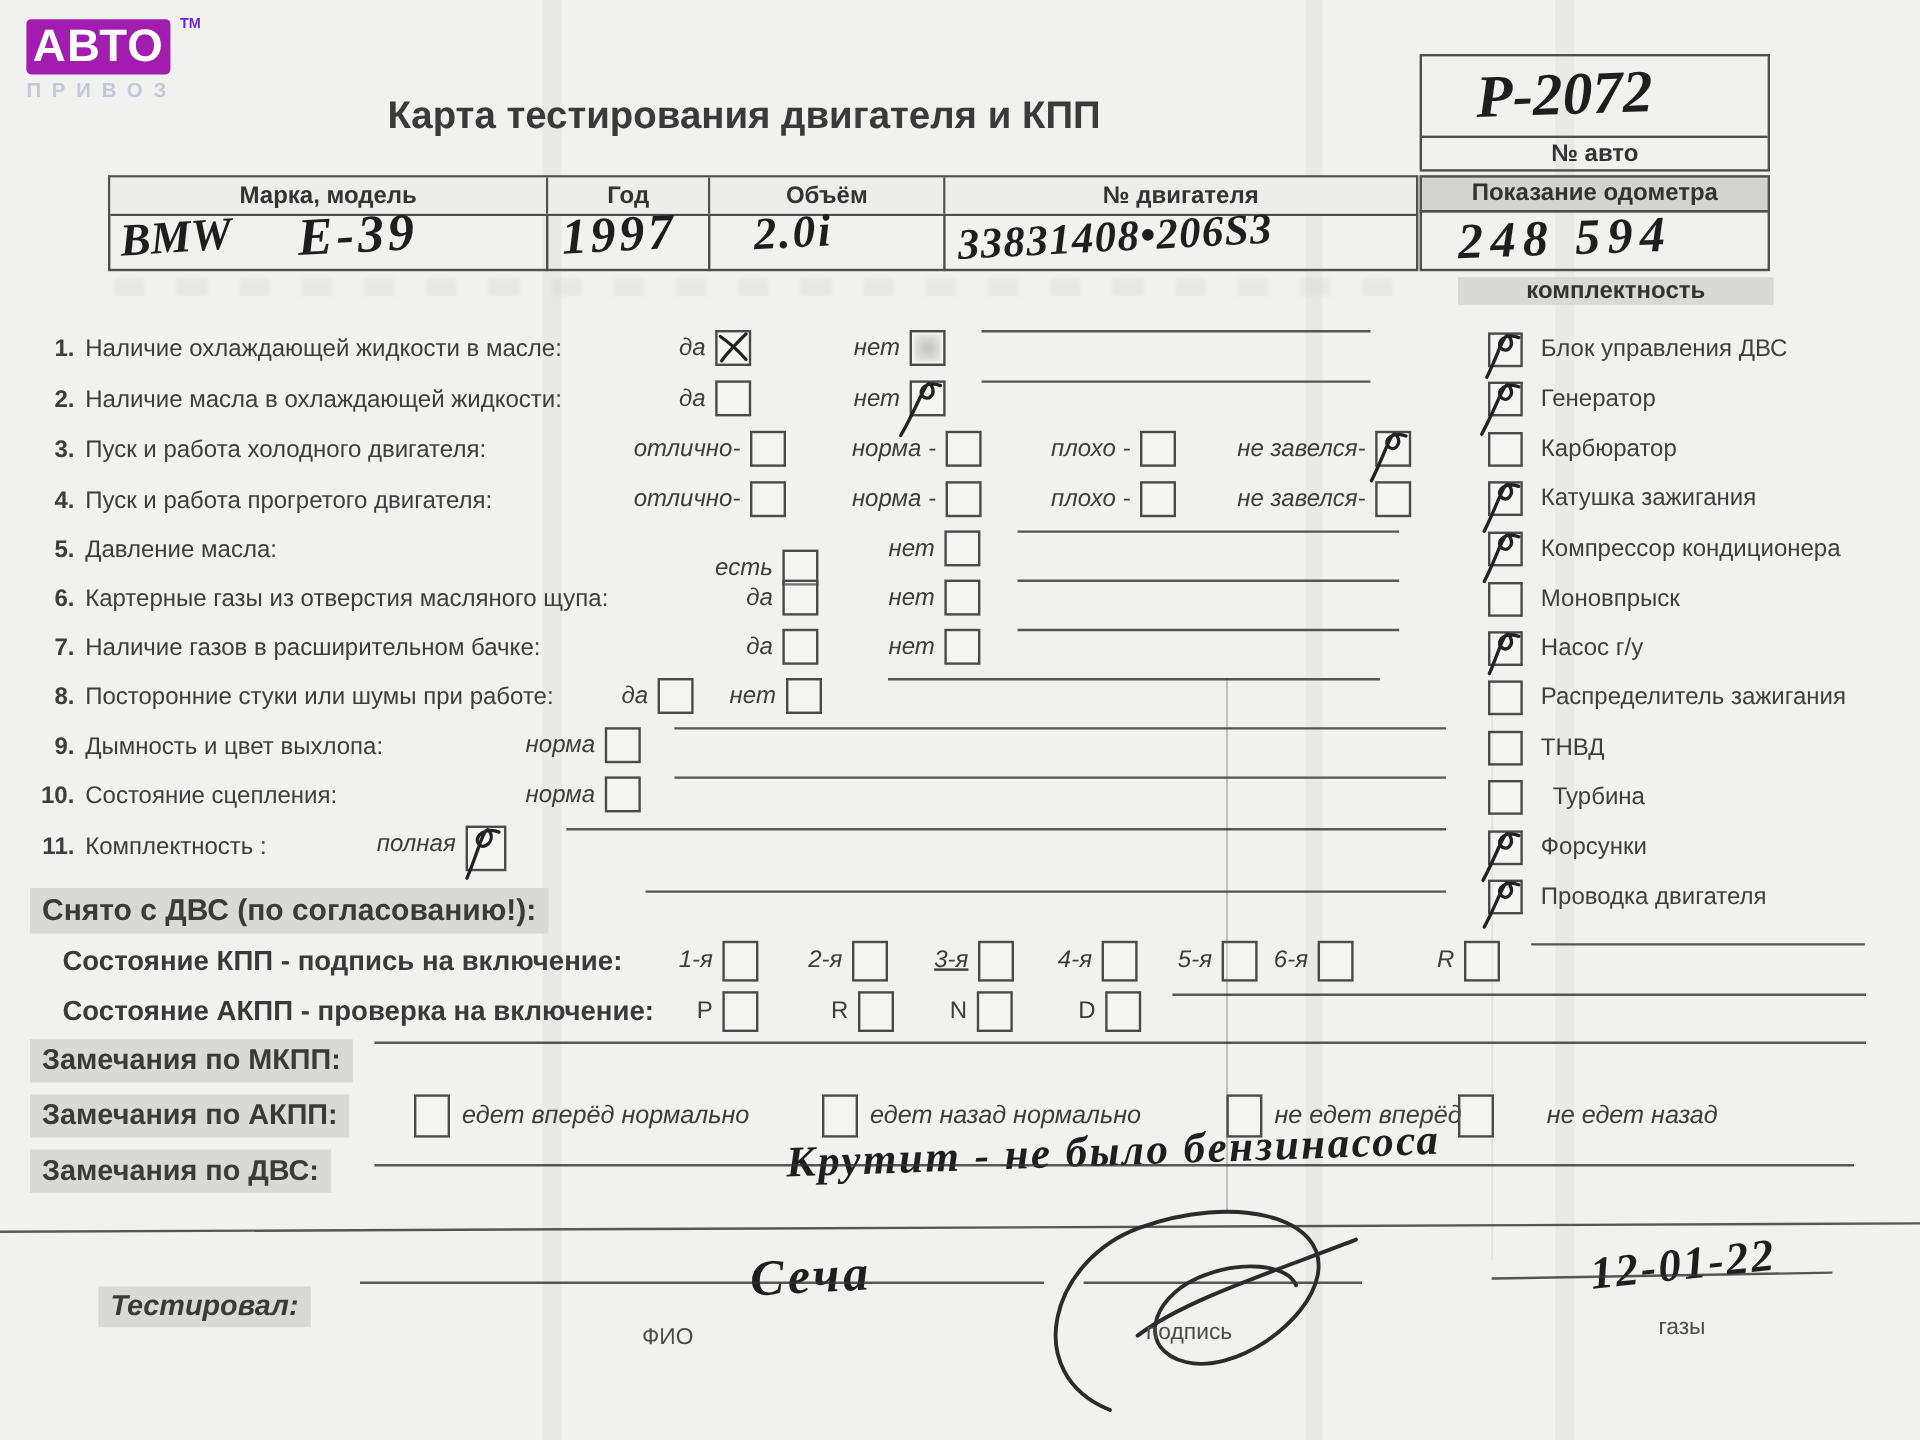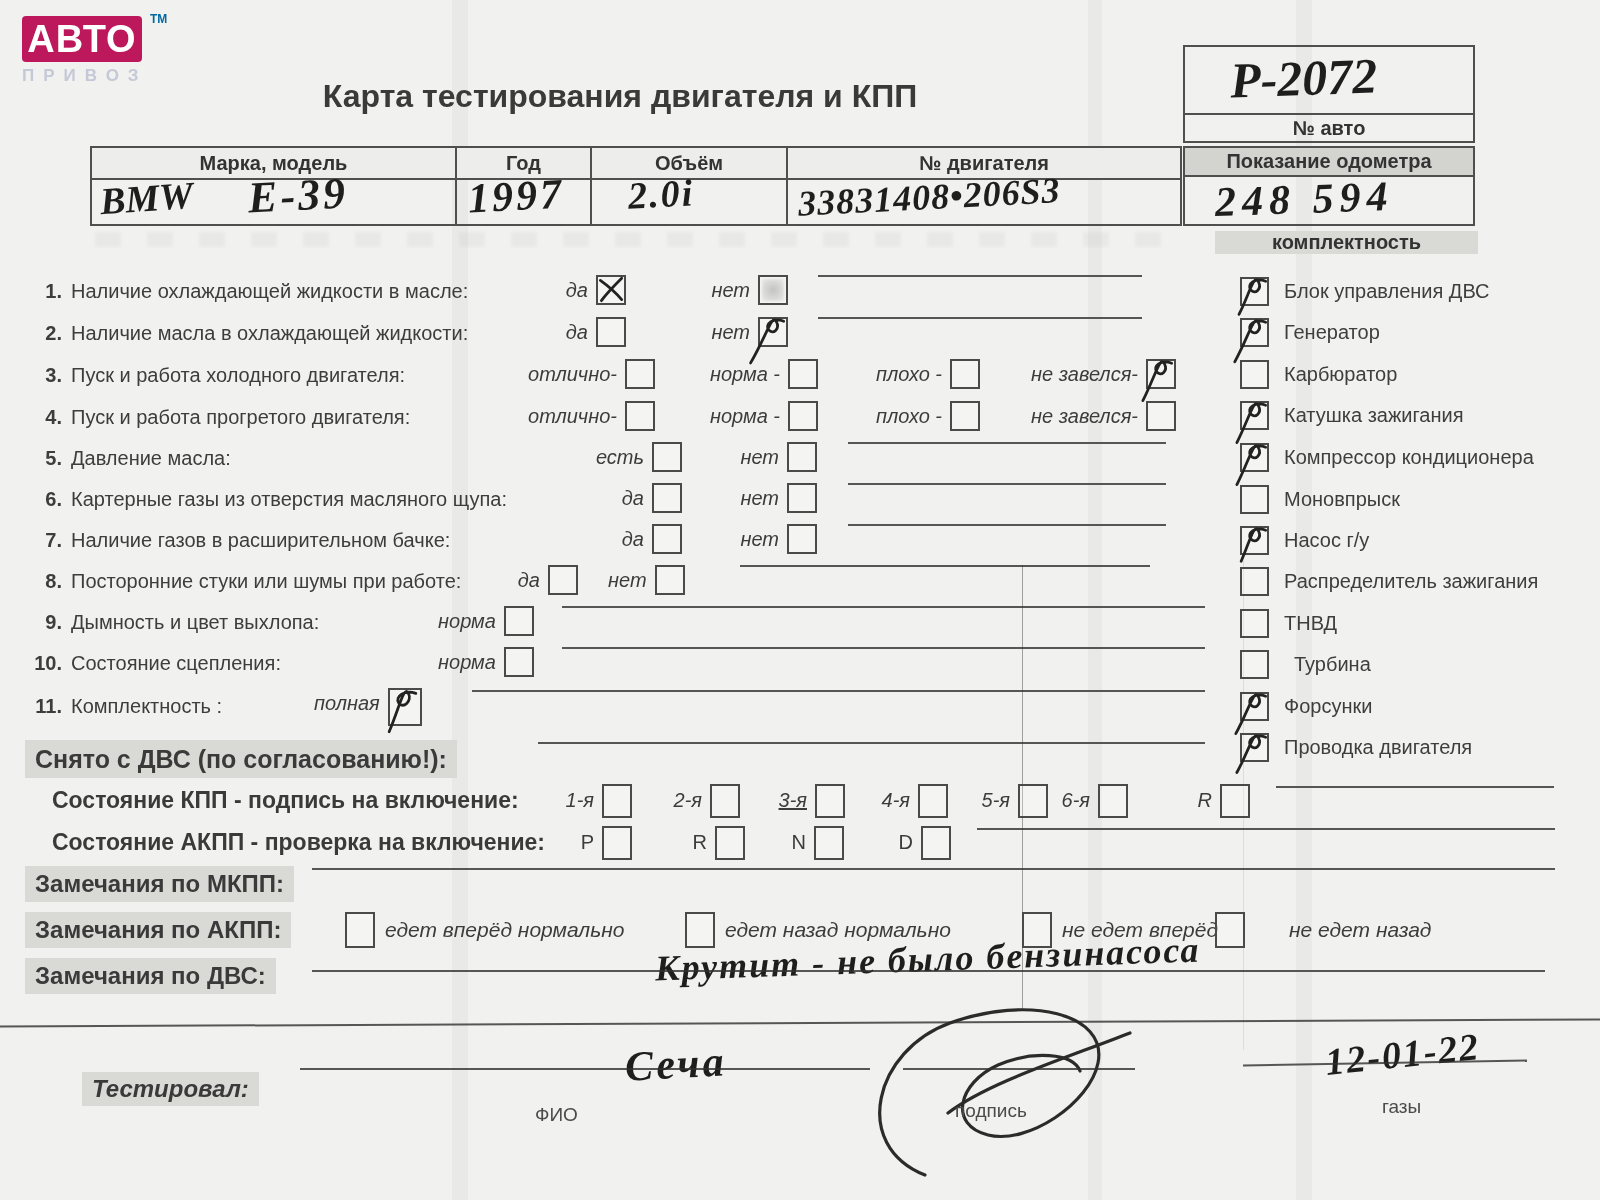--- a/index.html
+++ b/index.html
@@ -4,24 +4,24 @@
 <style>
   html,body{margin:0;padding:0;background:#dcdcda;}
   .page{position:relative;width:1600px;height:1200px;background:#f1f1ef;overflow:hidden;
         font-family:"Liberation Sans",sans-serif;color:#3d3d3d;}
   
   .band{position:absolute;top:0;height:1200px;background:rgba(0,0,0,.03);}
   .vline{position:absolute;width:1px;background:rgba(60,60,60,.45);}
   .ghost{position:absolute;background:repeating-linear-gradient(90deg,rgba(110,110,110,.18) 0 26px,transparent 26px 52px);
          filter:blur(1.5px);opacity:.35;}
   
-  .logo-rect{position:absolute;left:22px;top:16px;width:120px;height:46px;background:#be185d;border-radius:4px;
+  .logo-rect{position:absolute;left:22px;top:16px;width:120px;height:46px;background:#a21caf;border-radius:4px;
              display:flex;align-items:center;justify-content:center;}
   .logo-rect span{color:#fff;font-weight:bold;font-size:38px;letter-spacing:1px;}
-  .logo-tm{position:absolute;left:150px;top:12px;font-size:12px;color:#0369a1;font-weight:bold;}
+  .logo-tm{position:absolute;left:150px;top:12px;font-size:12px;color:#6d28d9;font-weight:bold;}
   .logo-sub{position:absolute;left:22px;top:66px;width:122px;font-size:17px;font-weight:bold;color:#c5c9d7;letter-spacing:9px;}
   
   .title{position:absolute;left:200px;top:78px;width:840px;text-align:center;font-size:32px;font-weight:bold;color:#3a3a3a;}
   
   .bx{position:absolute;border:2px solid #4f4f4f;box-sizing:border-box;}
   .cellhdr{display:flex;align-items:center;justify-content:center;font-weight:bold;font-size:20px;color:#333;}
   .grayhdr{background:#d3d3d0;}
   .lighthdr{background:#ededeb;}
   .hl{background:#d9d9d6;}
   
@@ -246,21 +246,21 @@
   <div class="opt" style="left:858px;top:401px;width:122px;">
       <span class="optlbl">плохо -</span>
       <span class="cbx"></span>
     </div>
   <div class="opt" style="left:1004px;top:401px;width:172px;">
       <span class="optlbl">не завелся-</span>
       <span class="cbx"></span>
     </div>
 
   <div class="rowlab" style="left:30px;top:443px;"><span class="num">5.</span><span>Давление масла:</span></div>
-  <div class="opt" style="left:572px;top:442px;width:110px;">
+  <div class="opt" style="left:572px;top:458px;width:110px;">
       <span class="optlbl">есть</span>
       <span class="cbx"></span>
     </div>
   <div class="opt" style="left:705px;top:442px;width:112px;">
       <span class="optlbl">нет</span>
       <span class="cbx"></span>
     </div>
   <div class="uline" style="left:848px;top:442px;width:318px;"></div>
 
   <div class="rowlab" style="left:30px;top:484px;"><span class="num">6.</span><span>Картерные газы из отверстия масляного щупа:</span></div>

